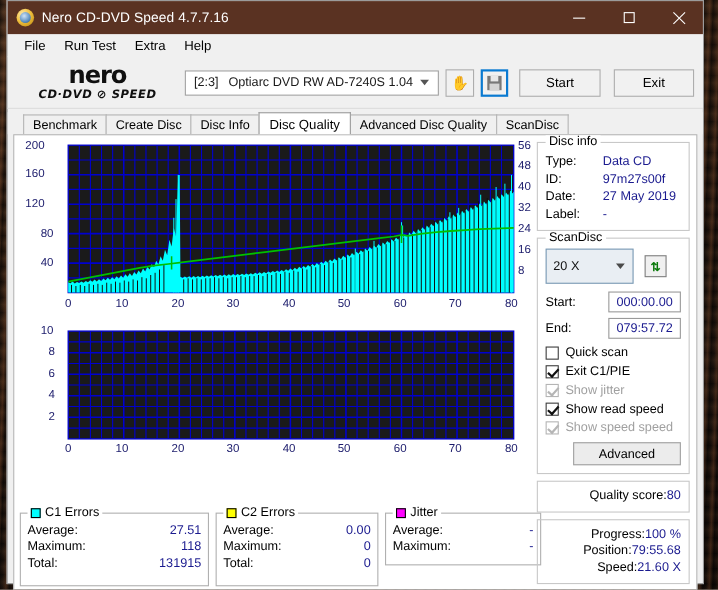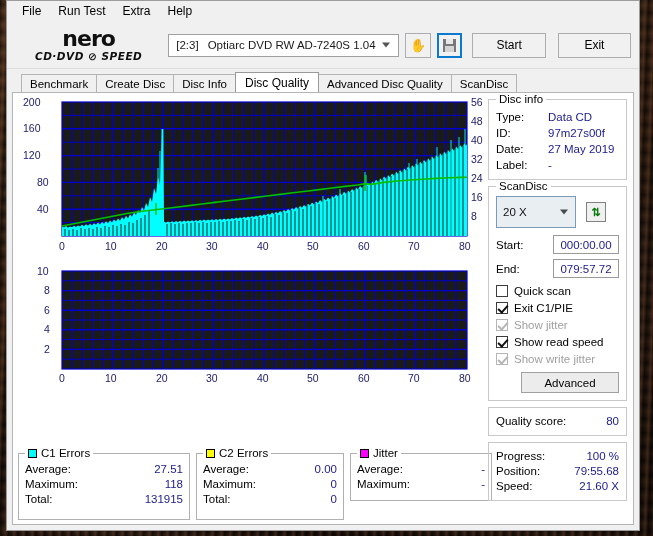--- a/index.html
+++ b/index.html
@@ -257,21 +257,21 @@
   }
   .cbox.dis { border-color: #b5b5b5; background: #fff; }
   .cbox.dis.checked::after { border-color: #b5b5b5; }
   .cb-row .cbl { font-size: 11.5px; color: #000; }
   .cb-row.disabled .cbl { color: #a0a0a0; }
   #advanced-btn {
     margin: 5px 0 1px auto; width: 98px; height: 21px;
     border: 1px solid #a0a0a0; background: #ececec;
     font-size: 11.5px; display: flex; align-items: center; justify-content: center;
   }
-  .srow { display: flex; justify-content: space-between; font-size: 11.5px; line-height: 15px; }
+  .srow { display: flex; justify-content: flex-end; font-size: 11.5px; line-height: 15px; }
   .srow .sk { color: #000; }
   .srow .sv { color: #1b1b8f; }
 
   
   #stats {
     position: absolute; left: 5px; bottom: 4px;
     width: 476px; height: 67px;
     display: flex; gap: 6px;
   }
   .stat-group {
@@ -289,20 +289,35 @@
   .stat-row .sk { color: #000; }
   .stat-row .sv { color: #1b1b8f; }
 </style>
 </head>
 <body>
 
 <div id="desktop"></div>
 
 <div id="window">
 
+  <div id="titlebar">
+    <div id="app-icon"></div>
+    <div id="title-text">Nero CD-DVD Speed 4.7.7.16</div>
+    <div id="win-controls">
+      <div class="wbtn">
+          <span class="wglyph-min"></span>
+        </div>
+      <div class="wbtn">
+          <span class="wglyph-max"></span>
+        </div>
+      <div class="wbtn">
+          <span class="wglyph-close"></span>
+        </div>
+    </div>
+  </div>
 
   <div id="menubar">
     <div class="menu-item">File</div>
     <div class="menu-item">Run Test</div>
     <div class="menu-item">Extra</div>
     <div class="menu-item">Help</div>
   </div>
 
   <div id="toolbar">
     <div id="logo">
@@ -759,21 +774,21 @@
         <div class="cb-row disabled">
           <span class="cbox dis checked"></span>
           <span class="cbl">Show jitter</span>
         </div>
         <div class="cb-row">
           <span class="cbox checked"></span>
           <span class="cbl">Show read speed</span>
         </div>
         <div class="cb-row disabled">
           <span class="cbox dis checked"></span>
-          <span class="cbl">Show write jitter</span>
+          <span class="cbl">Show speed speed</span>
         </div>
 
         <div id="advanced-btn">Advanced</div>
       </div>
 
       <div class="group" style="padding:6px 7px;">
         <div class="srow">
           <span class="sk">Quality score:</span>
           <span class="sv">80</span>
         </div>

